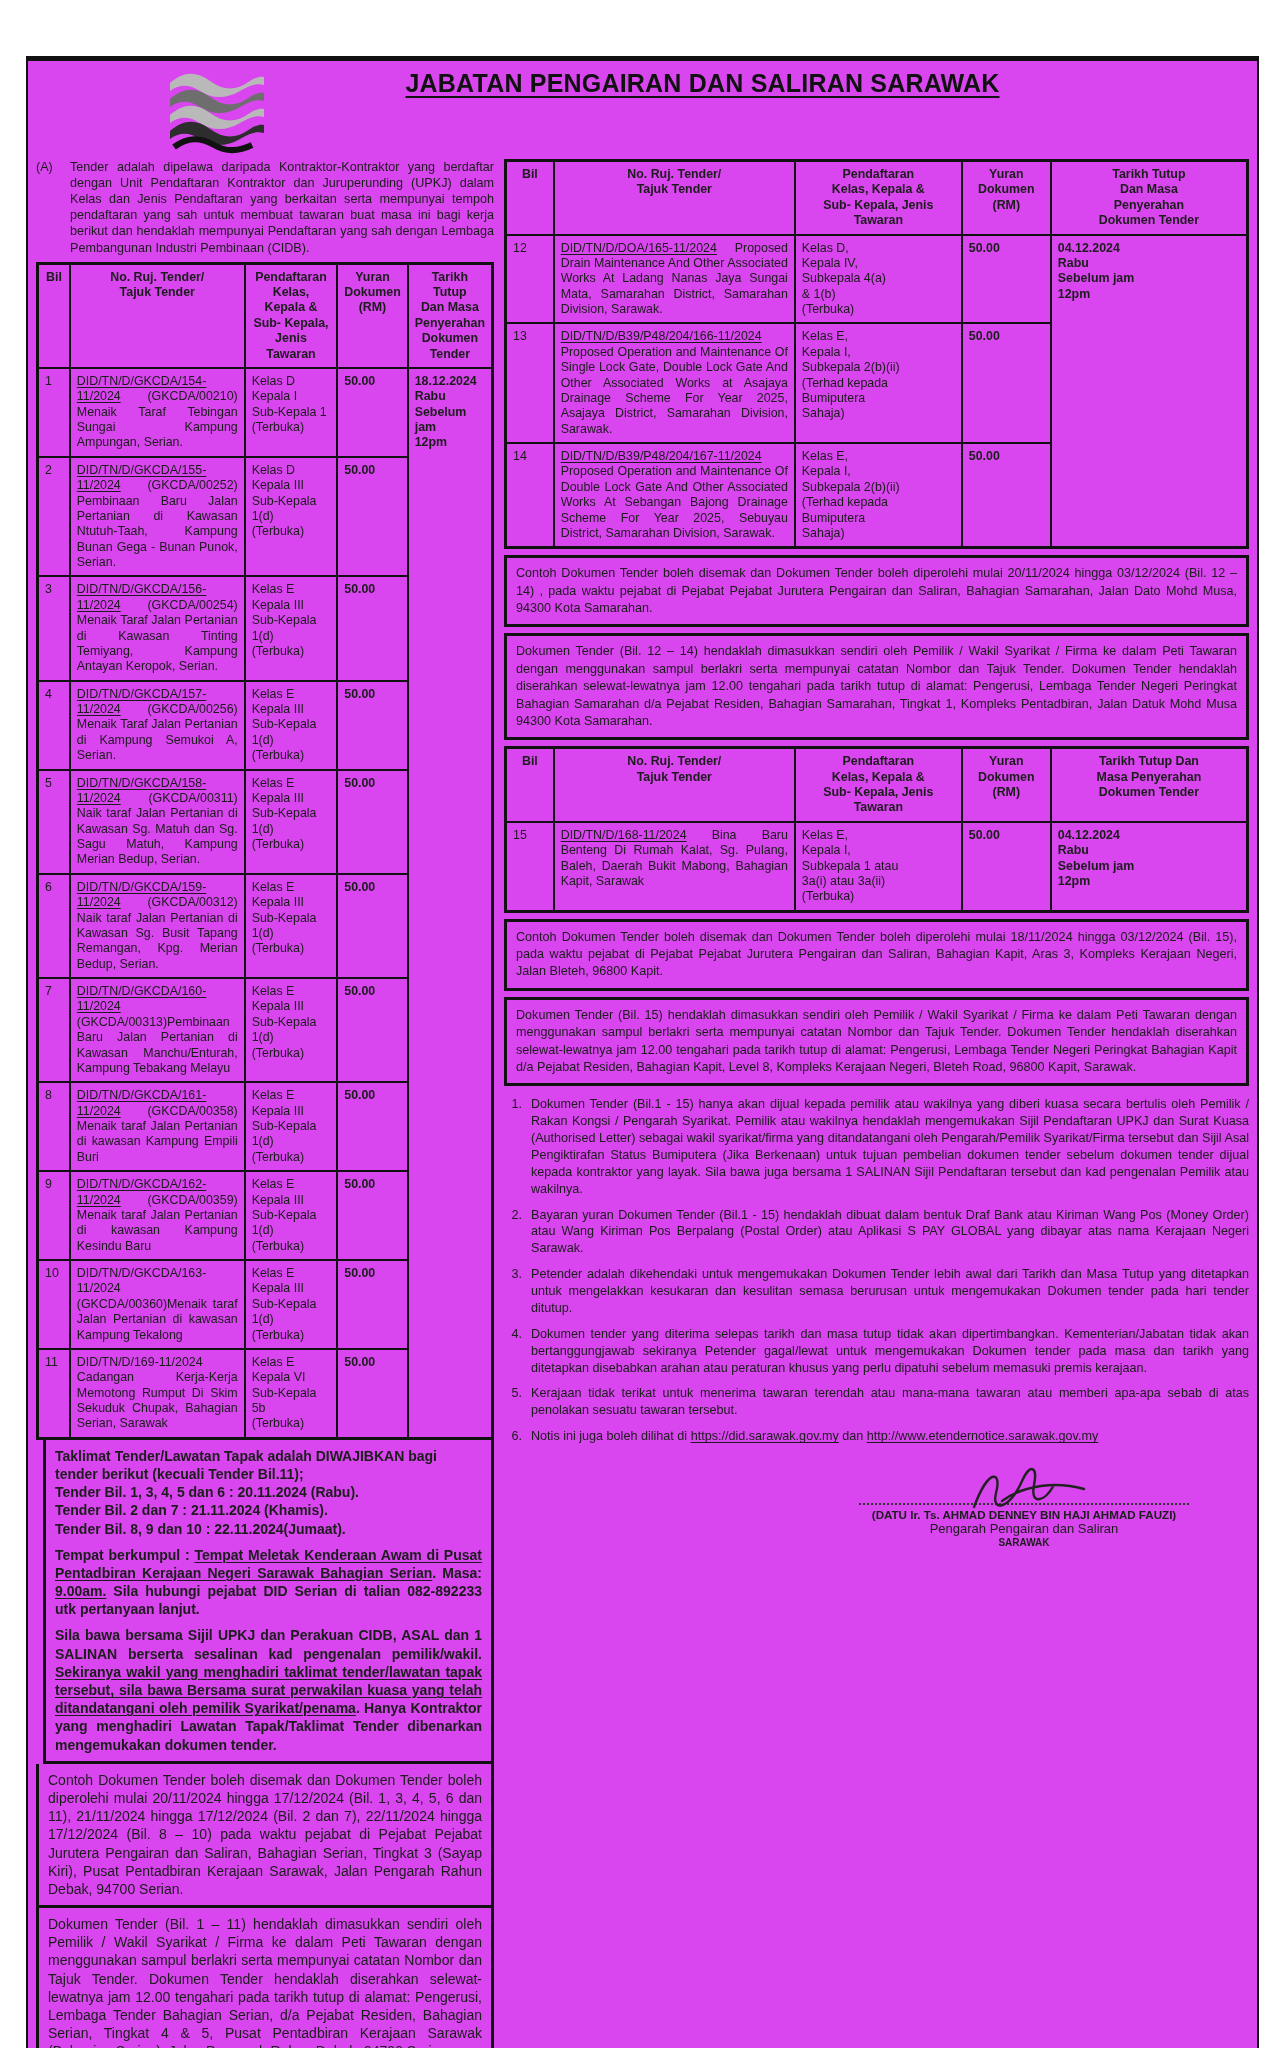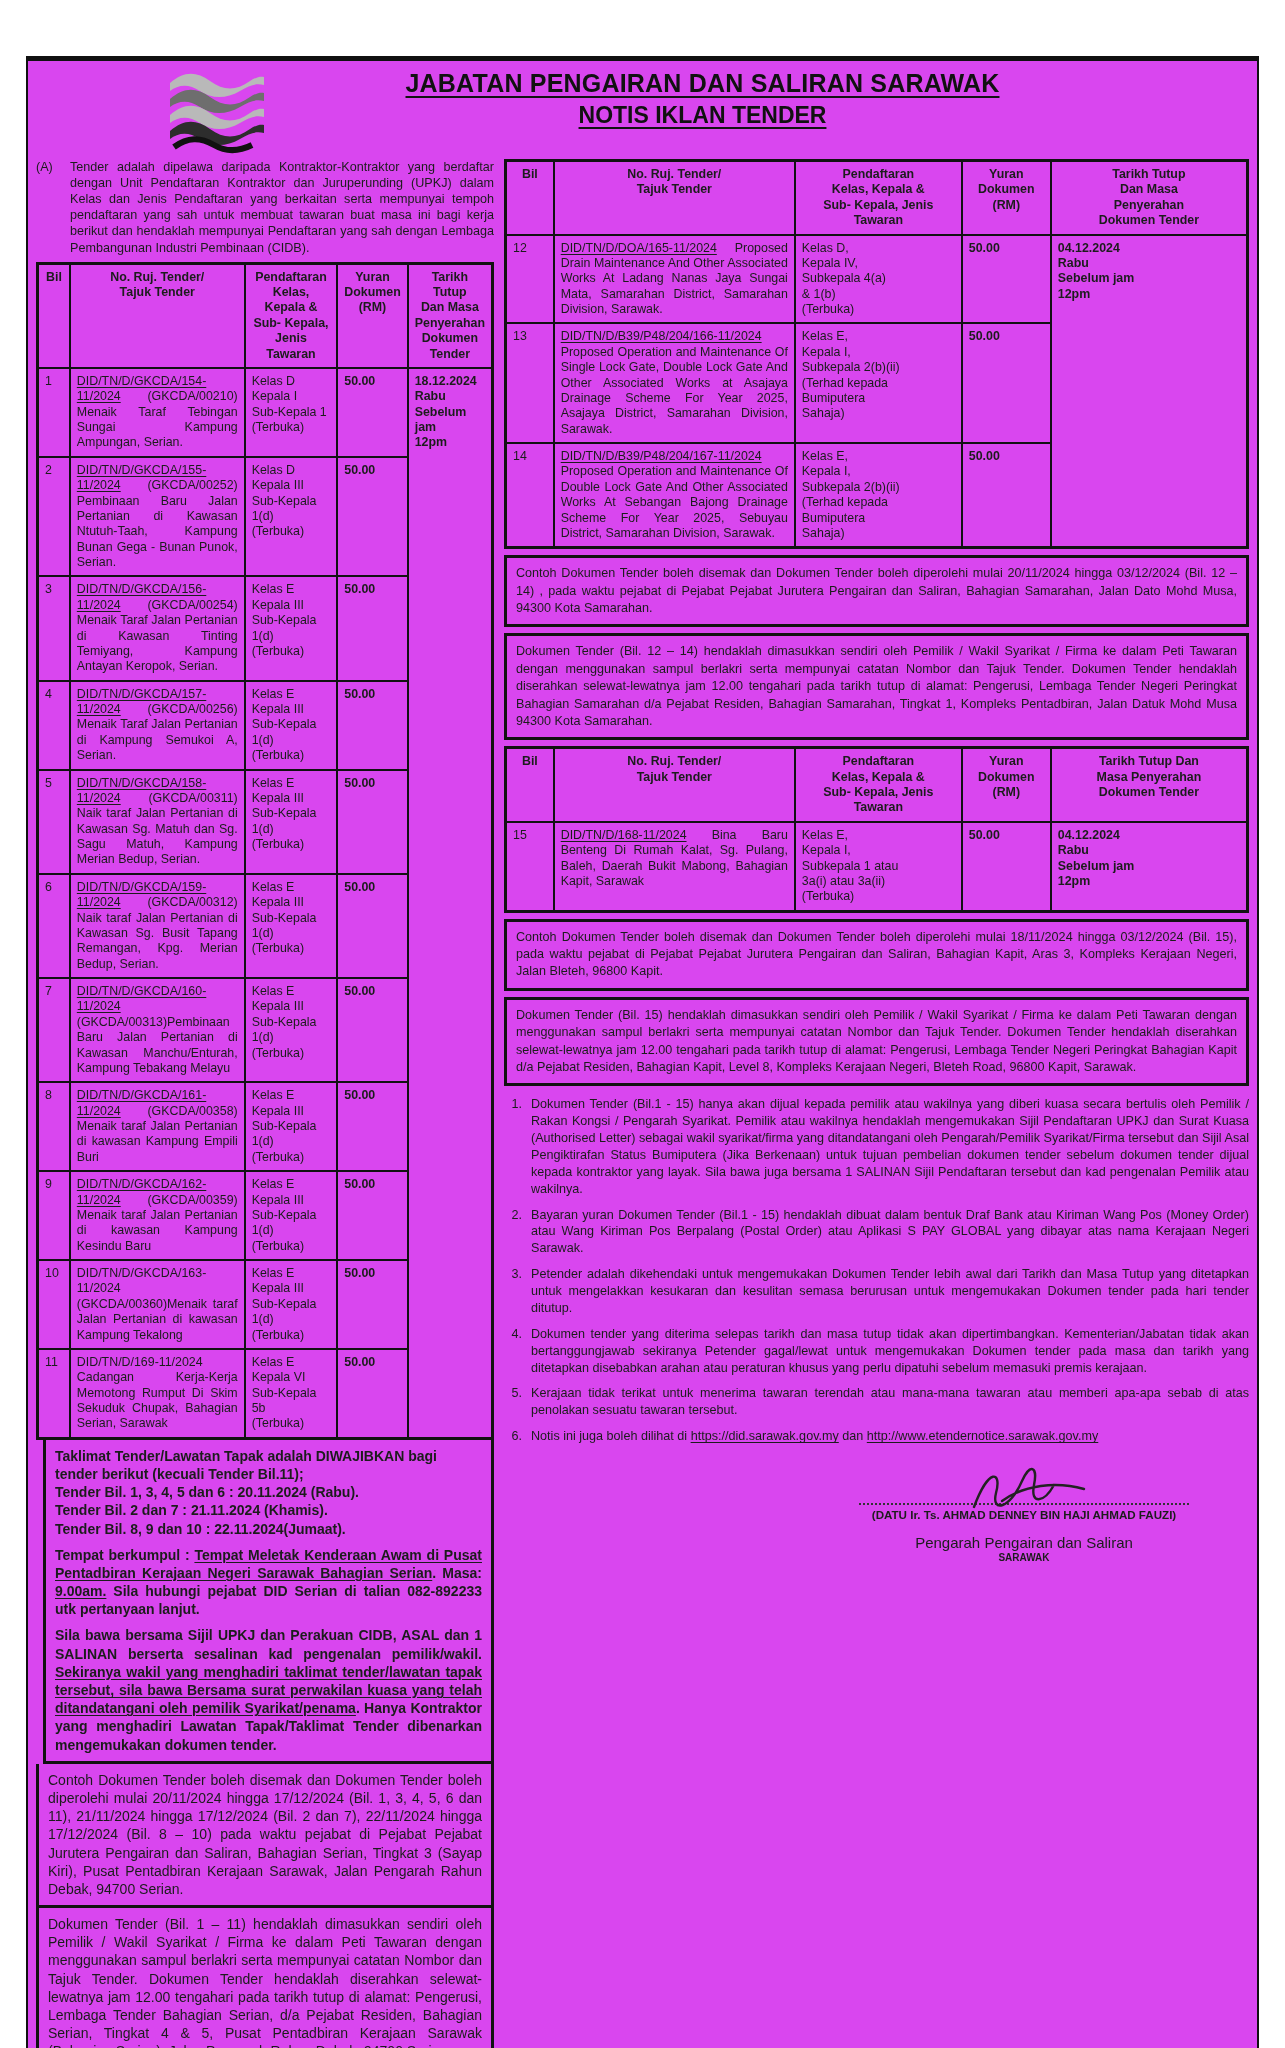--- a/index.html
+++ b/index.html
@@ -57,21 +57,21 @@
 
   .notes { margin-top: 10px; }
   .note { display:flex; gap: 9px; margin-bottom: 9px; font-size: 12.6px; line-height: 1.34; }
   .note .n { flex:none; width: 18px; text-align:right; }
   .note .body { flex:1; text-align: justify; }
 
   .sig { width: 330px; margin: 14px 60px 0 auto; text-align: center; position: relative; }
   .sig .squiggle { position: relative; height: 56px; }
   .sig .dots { border-bottom: 2px dotted #333; margin-top: -12px; }
   .sig .name { font-size: 11.6px; font-weight: bold; margin-top: 3px; }
-  .sig .role { font-size: 15px; margin-top: 13px; }
+  .sig .role { font-size: 13px; margin-top: 0; }
   .sig .org  { font-size: 10px; font-weight: bold; margin-top: 1px; }
 
   .right-tbl { margin-top: 0; }
 </style>
 </head>
 <body>
 
 <div class="frame">
 
   <div class="masthead">
@@ -79,21 +79,20 @@
       <svg width="104" height="86" viewBox="0 0 104 86">
         <path d="M6,14 C20,2 32,2 46,12 C60,22 72,22 86,12 C92,8 97,7 100,8 L100,16 C92,14 86,16 76,22 C62,30 48,30 36,22 C24,14 14,16 6,22 Z" fill="#b9b9b9"></path>
         <path d="M6,30 C20,18 32,18 46,28 C60,38 72,38 86,28 C92,24 97,23 100,24 L100,32 C92,30 86,32 76,38 C62,46 48,46 36,38 C24,30 14,32 6,38 Z" fill="#6e6e6e"></path>
         <path d="M6,46 C20,34 32,34 46,44 C60,54 72,54 86,44 C92,40 97,39 100,40 L100,48 C92,46 86,48 76,54 C62,62 48,62 36,54 C24,46 14,48 6,54 Z" fill="#b9b9b9"></path>
         <path d="M6,62 C20,50 32,50 46,60 C60,70 72,70 86,60 C92,56 97,55 100,56 L100,64 C92,62 86,64 76,70 C62,78 48,78 36,70 C24,62 14,64 6,70 Z" fill="#2d2d2d"></path>
         <path d="M10,78 C24,68 36,68 50,76 C62,83 74,83 88,76" fill="none" stroke="#111" stroke-width="6"></path>
       </svg>
     </div>
     <div class="mast-titles">
       <div class="title1">JABATAN PENGAIRAN DAN SALIRAN SARAWAK</div>
-      <div class="title2">NOTIS IKLAN TENDER</div>
     </div>
   </div>
 
   <div class="cols">
 
     <div class="col-left">
 
       <div class="intro">
         <div class="lab">(A)</div>
         <div class="txt">Tender adalah dipelawa daripada Kontraktor-Kontraktor yang berdaftar dengan Unit Pendaftaran Kontraktor dan Juruperunding (UPKJ) dalam Kelas dan Jenis Pendaftaran yang berkaitan serta mempunyai tempoh pendaftaran yang sah untuk membuat tawaran buat masa ini bagi kerja berikut dan hendaklah mempunyai Pendaftaran yang sah dengan Lembaga Pembangunan Industri Pembinaan (CIDB).</div>

